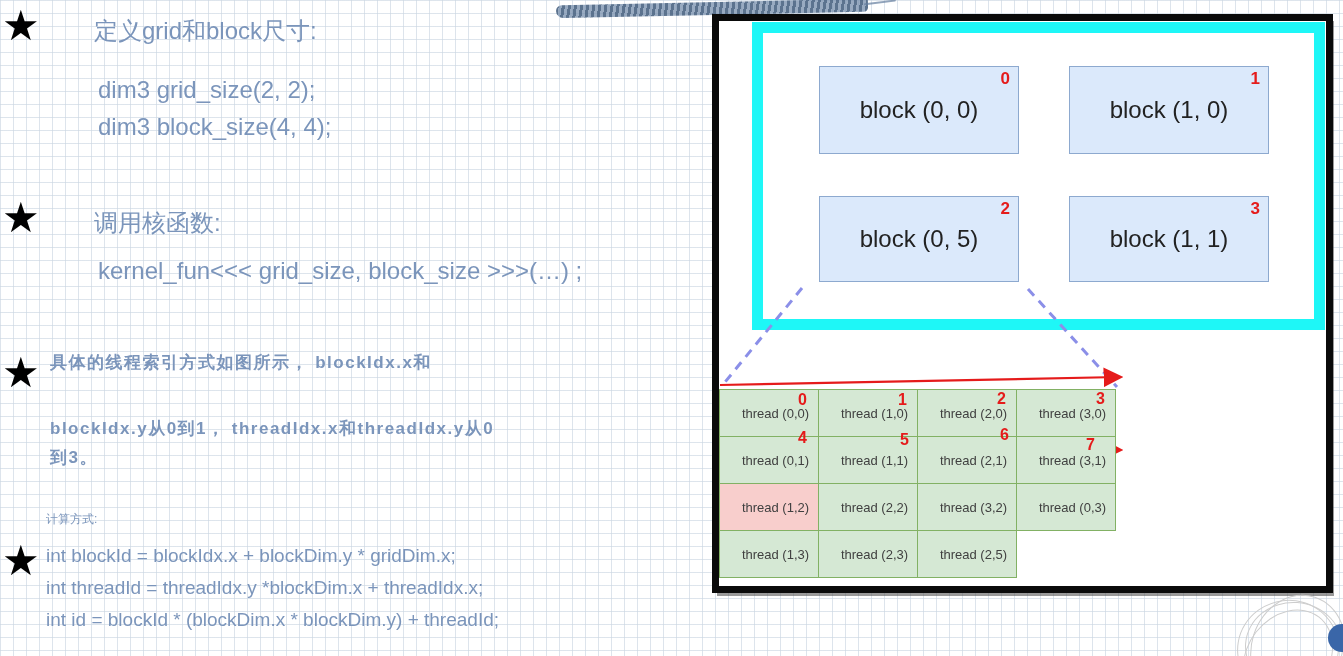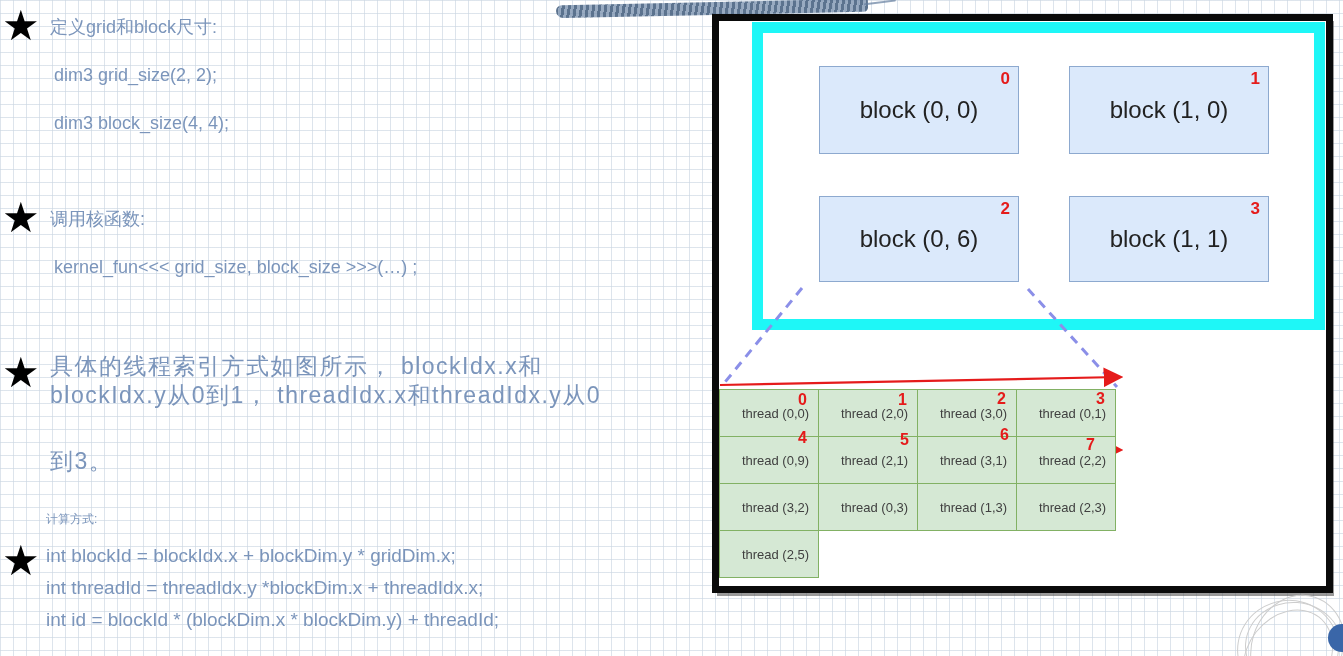--- a/index.html
+++ b/index.html
@@ -6,22 +6,22 @@
   body{
     width:1343px;height:656px;position:relative;overflow:hidden;
     background-color:#ffffff;
     background-image:
       linear-gradient(to right, rgba(203,214,226,0.65) 1px, transparent 1px),
       linear-gradient(to bottom, rgba(203,214,226,0.65) 1px, transparent 1px);
     background-size:13px 13px;
     font-family:"Liberation Sans", sans-serif;
   }
   .txt{position:absolute;color:#7b95bb;white-space:nowrap;line-height:1.25;}
-  .s22{font-size:18px;}
-  .s21{font-size:23px;letter-spacing:1.5px;}
+  .s22{font-size:24px;margin-left:44px;}
+  .s21{font-size:17px;letter-spacing:1.5px;font-weight:bold;}
   .s20{font-size:12px;}
   .s19{font-size:19px;}
   .star{position:absolute;left:2px;font-size:42px;line-height:1;color:#000;font-family:"DejaVu Sans",sans-serif;}
   
   #streak{
     position:absolute;left:556px;top:2px;width:312px;height:13px;
     background:repeating-linear-gradient(100deg, rgba(78,103,133,.92) 0 3px, rgba(118,142,172,.75) 3px 6px);
     border-radius:8px 3px 6px 10px;transform:rotate(-1.2deg);
   }
   #streak:after{content:"";position:absolute;right:-28px;top:3px;width:32px;height:2px;
@@ -60,30 +60,30 @@
   #r4{right:0px;bottom:-36px;width:96px;height:88px;transform:rotate(4deg);}
   #bluedot{position:absolute;right:-13px;bottom:4px;width:28px;height:28px;border-radius:50%;background:#3a66a8;}
 </style>
 </head>
 <body>
 
 <div id="streak"></div>
 
 <span class="star" style="top:5px">★</span>
 <div class="txt s22" style="left:50px;top:16px">定义grid和block尺寸:</div>
-<div class="txt s22" style="left:54px;top:64px">dim3 grid_size(2, 2);</div>
+<div class="txt s22" style="left:54px;top:75px">dim3 grid_size(2, 2);</div>
 <div class="txt s22" style="left:54px;top:112px">dim3 block_size(4, 4);</div>
 
 <span class="star" style="top:197px">★</span>
 <div class="txt s22" style="left:50px;top:208px">调用核函数:</div>
 <div class="txt s22" style="left:54px;top:256px">kernel_fun&lt;&lt;&lt; grid_size, block_size &gt;&gt;&gt;(…) ;</div>
 
 <span class="star" style="top:352px">★</span>
 <div class="txt s21" style="left:50px;top:352px">具体的线程索引方式如图所示， blockIdx.x和</div>
-<div class="txt s21" style="left:50px;top:381px">blockIdx.y从0到1， threadIdx.x和threadIdx.y从0</div>
+<div class="txt s21" style="left:50px;top:418px">blockIdx.y从0到1， threadIdx.x和threadIdx.y从0</div>
 <div class="txt s21" style="left:50px;top:447px">到3。</div>
 
 <span class="star" style="top:540px">★</span>
 <div class="txt s20" style="left:46px;top:512px">计算方式:</div>
 <div class="txt s19" style="left:46px;top:544px">int blockId = blockIdx.x + blockDim.y * gridDim.x;</div>
 <div class="txt s19" style="left:46px;top:576px">int threadId = threadIdx.y *blockDim.x + threadIdx.x;</div>
 <div class="txt s19" style="left:46px;top:608px">int id = blockId * (blockDim.x * blockDim.y) + threadId;</div>
 
 <div id="diagram">
 
@@ -91,21 +91,21 @@
 
   <div class="block" id="b00">
     <span>block (0, 0)</span>
     <span class="bidx">0</span>
   </div>
   <div class="block" id="b10">
     <span>block (1, 0)</span>
     <span class="bidx">1</span>
   </div>
   <div class="block" id="b01">
-    <span>block (0, 6)</span>
+    <span>block (0, 5)</span>
     <span class="bidx">2</span>
   </div>
   <div class="block" id="b11">
     <span>block (1, 1)</span>
     <span class="bidx">3</span>
   </div>
 
   <svg id="overlay" width="607" height="565" viewBox="0 0 607 565">
     <defs>
       <marker id="ah" markerWidth="9" markerHeight="9" refX="7" refY="4.5" orient="auto">
@@ -113,26 +113,28 @@
       </marker>
     </defs>
     <line x1="83" y1="267" x2="2" y2="366" stroke="#8b8fe8" stroke-width="3" stroke-dasharray="9 7"></line>
     <line x1="309" y1="268" x2="398" y2="366" stroke="#8b8fe8" stroke-width="3" stroke-dasharray="9 7"></line>
     <line x1="1" y1="364" x2="400" y2="356" stroke="#e51b1b" stroke-width="2.2" marker-end="url(#ah)"></line>
     <line x1="-2" y1="422" x2="400" y2="429" stroke="#e51b1b" stroke-width="2.2" marker-end="url(#ah)"></line>
   </svg>
 
   <div id="tgrid">
     <div class="tcell">thread (0,0)</div>
+    <div class="tcell">thread (1,0)</div>
     <div class="tcell">thread (2,0)</div>
     <div class="tcell">thread (3,0)</div>
     <div class="tcell">thread (0,1)</div>
-    <div class="tcell">thread (0,9)</div>
+    <div class="tcell">thread (1,1)</div>
     <div class="tcell">thread (2,1)</div>
     <div class="tcell">thread (3,1)</div>
+    <div class="tcell pink">thread (1,2)</div>
     <div class="tcell">thread (2,2)</div>
     <div class="tcell">thread (3,2)</div>
     <div class="tcell">thread (0,3)</div>
     <div class="tcell">thread (1,3)</div>
     <div class="tcell">thread (2,3)</div>
     <div class="tcell">thread (2,5)</div>
   </div>
 
   <span class="tidx" id="ti0">0</span>
   <span class="tidx" id="ti1">1</span>

